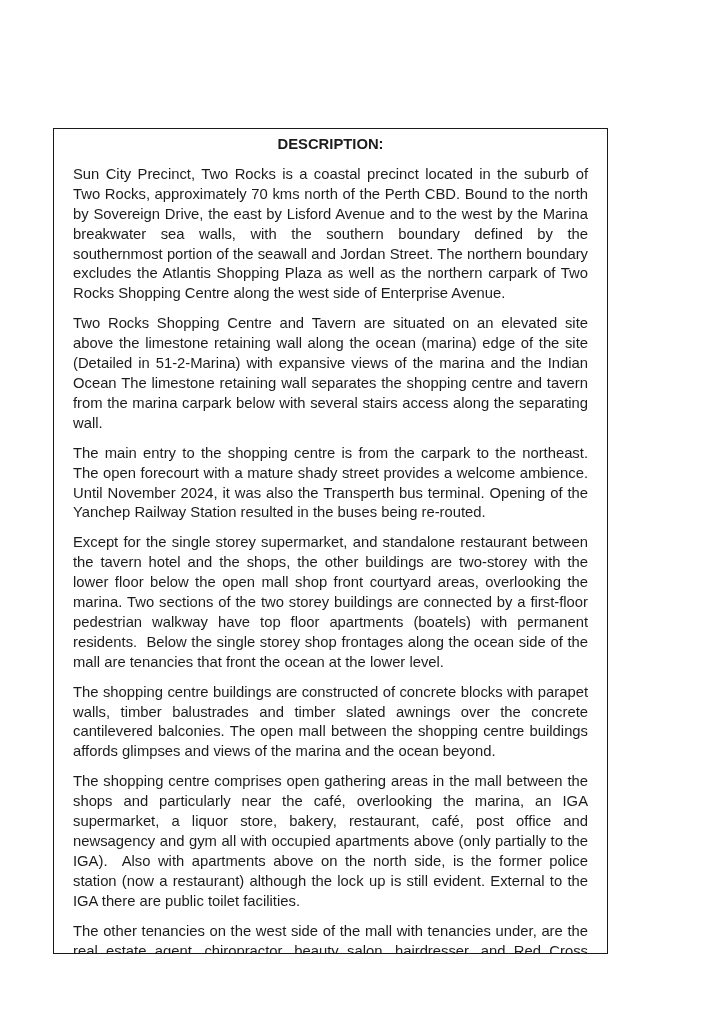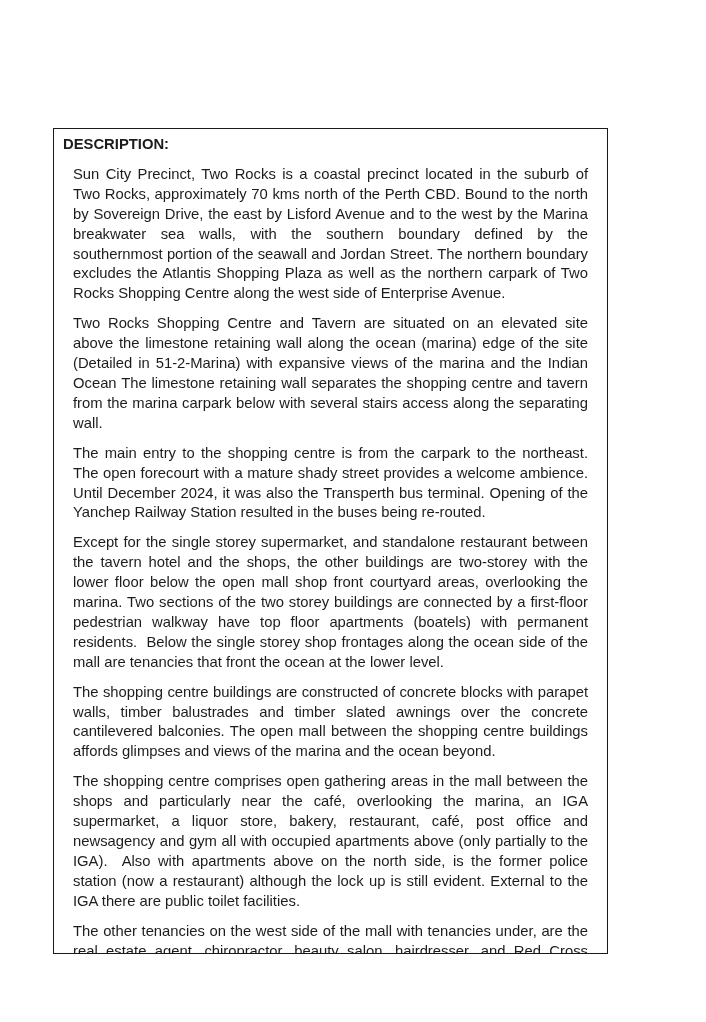--- a/index.html
+++ b/index.html
@@ -22,21 +22,21 @@
     border: 1px solid #1a1a1a;
     padding: 6px 9px 0 9px;
     overflow: hidden;
     background: #ffffff;
   }
   .doc-heading {
     font-size: 14.8px;
     line-height: 19.9px;
     font-weight: bold;
     color: #1c1c1c;
-    text-align: left;
+    text-align: center;
     margin: 0 0 0 0;
     white-space: pre-wrap;
   }
   .doc-paragraphs p {
     font-size: 14.8px;
     line-height: 19.9px;
     color: #1c1c1c;
     text-align: justify;
     text-justify: inter-word;
     white-space: pre-wrap;
@@ -45,21 +45,21 @@
 </style>
 </head>
 <body>
 
 <div class="page">
   <div class="description-box">
     <h3 class="doc-heading">DESCRIPTION:</h3>
     <div class="doc-paragraphs">
         <p>Sun City Precinct, Two Rocks is a coastal precinct located in the suburb of Two Rocks, approximately 70 kms north of the Perth CBD. Bound to the north by Sovereign Drive, the east by Lisford Avenue and to the west by the Marina breakwater sea walls, with the southern boundary defined by the southernmost portion of the seawall and Jordan Street. The northern boundary excludes the Atlantis Shopping Plaza as well as the northern carpark of Two Rocks Shopping Centre along the west side of Enterprise Avenue.</p>
         <p>Two Rocks Shopping Centre and Tavern are situated on an elevated site above the limestone retaining wall along the ocean (marina) edge of the site (Detailed in 51-2-Marina) with expansive views of the marina and the Indian Ocean The limestone retaining wall separates the shopping centre and tavern from the marina carpark below with several stairs access along the separating wall.</p>
-        <p>The main entry to the shopping centre is from the carpark to the northeast. The open forecourt with a mature shady street provides a welcome ambience. Until December 2024, it was also the Transperth bus terminal. Opening of the Yanchep Railway Station resulted in the buses being re-routed.</p>
+        <p>The main entry to the shopping centre is from the carpark to the northeast. The open forecourt with a mature shady street provides a welcome ambience. Until November 2024, it was also the Transperth bus terminal. Opening of the Yanchep Railway Station resulted in the buses being re-routed.</p>
         <p>Except for the single storey supermarket, and standalone restaurant between the tavern hotel and the shops, the other buildings are two-storey with the lower floor below the open mall shop front courtyard areas, overlooking the marina. Two sections of the two storey buildings are connected by a first-floor pedestrian walkway have top floor apartments (boatels) with permanent residents.  Below the single storey shop frontages along the ocean side of the mall are tenancies that front the ocean at the lower level.</p>
         <p>The shopping centre buildings are constructed of concrete blocks with parapet walls, timber balustrades and timber slated awnings over the concrete cantilevered balconies. The open mall between the shopping centre buildings affords glimpses and views of the marina and the ocean beyond.</p>
         <p>The shopping centre comprises open gathering areas in the mall between the shops and particularly near the café, overlooking the marina, an IGA supermarket, a liquor store, bakery, restaurant, café, post office and newsagency and gym all with occupied apartments above (only partially to the IGA).  Also with apartments above on the north side, is the former police station (now a restaurant) although the lock up is still evident. External to the IGA there are public toilet facilities.</p>
         <p>The other tenancies on the west side of the mall with tenancies under, are the real estate agent, chiropractor, beauty salon, hairdresser, and Red Cross shop, with an art gallery and beauty tuition rooms on the lower level, and separate a vacant Indian restaurant at the south end of the mall, adjoining the Tavern.</p>
         <p>On the south side of the IGA Supermarket are the Waugal  monoliths in a garden setting.</p>
       </div>
   </div>
 </div>
 
 </body></html>

